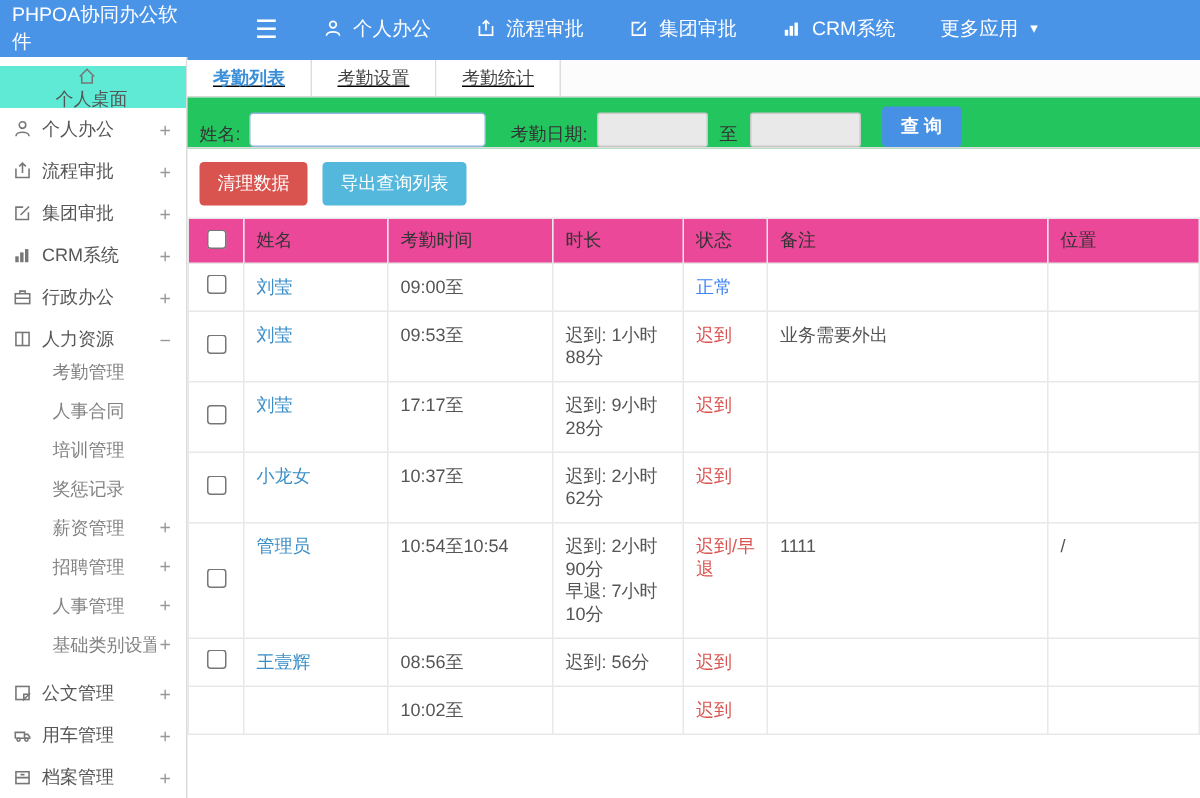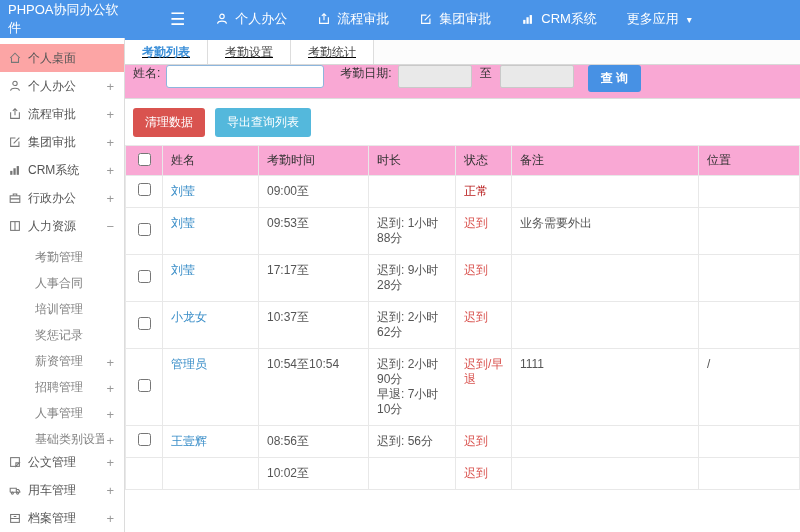--- a/index.html
+++ b/index.html
@@ -17,64 +17,64 @@
   .caret { font-size:10px; margin-left:2px; }
 
   
   .page { display:flex; height:494px; }
   .sidebar { width:125px; background:#fff; border-right:1px solid #dcdcdc; padding-top:6px; flex:none; }
   .content { flex:1; display:flex; flex-direction:column; min-width:0; }
 
   
   .side-item { height:28px; display:flex; align-items:center; padding:0 10px 0 8px;
     font-size:12px; color:#555; cursor:pointer; }
-  .side-item.active { background:#fca5a5; }
+  .side-item.active { background:#5eead4;flex-direction:column; }
   .sicon { width:20px; color:#777; display:flex; align-items:center; }
   .slabel { flex:1; white-space:nowrap; overflow:hidden; }
   .stoggle { color:#999; font-size:13px; width:10px; text-align:right; }
-  .side-sub { height:26px; display:flex; align-items:flex-end; padding:0 10px 0 35px;
+  .side-sub { height:26px; display:flex; align-items:flex-start; padding:0 10px 0 35px;
     font-size:12px; color:#828282; cursor:pointer; }
 
   
   .tabs { height:27px; border-top:2px solid #4a94e8; border-bottom:1px solid #d8d8d8;
     background:#fcfcfc; display:flex;text-decoration:underline; }
   .tab { padding:0 17px; line-height:24px; font-size:12px; color:#444;
     border-right:1px solid #ddd; background:#fff; cursor:pointer; }
   .tab.active { color:#3b8fd8; font-weight:bold; }
 
   
-  .filterbar { height:34px; background:#f9a8d4; border-bottom:1px solid #ddd;
-    display:flex; align-items:flex-start; padding:0 8px; font-size:12px; color:#333; }
+  .filterbar { height:34px; background:#22c55e; border-bottom:1px solid #ddd;
+    display:flex; align-items:flex-end; padding:0 8px; font-size:12px; color:#333; }
   .flabel { margin-right:6px; }
   .name-input { width:158px; height:23px; border:1px solid #8db6dd; border-radius:3px;
     background:#fff; padding:0 5px; font-size:12px; outline:none; }
   .flabel.date { margin-left:16px; }
   .date-input { width:74px; height:23px; border:1px solid #c9c9c9; border-radius:2px;
     background:#e9e9e9; padding:0 5px; font-size:12px; }
   .to-label { margin:0 8px; }
   .btn-search { margin-left:14px; background:#4791e4; color:#fff; border:none; border-radius:3px;
     font-size:12px; font-weight:bold; padding:5px 13px; cursor:pointer; }
 
   
   .actions { padding:9px 8px 8px 8px; display:flex; gap:10px; }
   .btn { border:none; border-radius:3px; color:#fff; font-size:12px; font-weight:normal;
     padding:6px 12px; cursor:pointer; }
   .btn-red { background:#d9534f; }
   .btn-teal { background:#54b8dc; }
 
   
   table { width:100%; border-collapse:collapse; table-layout:fixed; font-size:12px; }
   th, td { border:1px solid #e8e8e8; text-align:left; }
-  th { padding:6px 4px 6px 8px; color:#333; font-weight:normal; background:#f9a8d4; height:27px; }
+  th { padding:6px 4px 6px 8px; color:#333; font-weight:normal; background:#ec4899; height:27px; }
   td { padding:8px 4px 8px 8px; color:#555; vertical-align:top; line-height:15px; }
   td.cb, th.cb { text-align:center; vertical-align:middle; padding:4px 2px; }
   td.cb input, th.cb input { width:13px; height:13px; }
   .name-link { color:#3a8ec8; cursor:pointer; }
   .st-red { color:#d9534f; }
-  .st-ok { color:#b91c1c; }
+  .st-ok { color:#3b82f6; }
   .dur div { white-space:normal; }
 </style>
 </head>
 <body>
 
 <div class="topbar">
   <div class="logo">PHPOA协同办公软件</div>
   <span class="hamburger">☰</span>
   <nav class="topnav">
     <a class="topnav-item">

